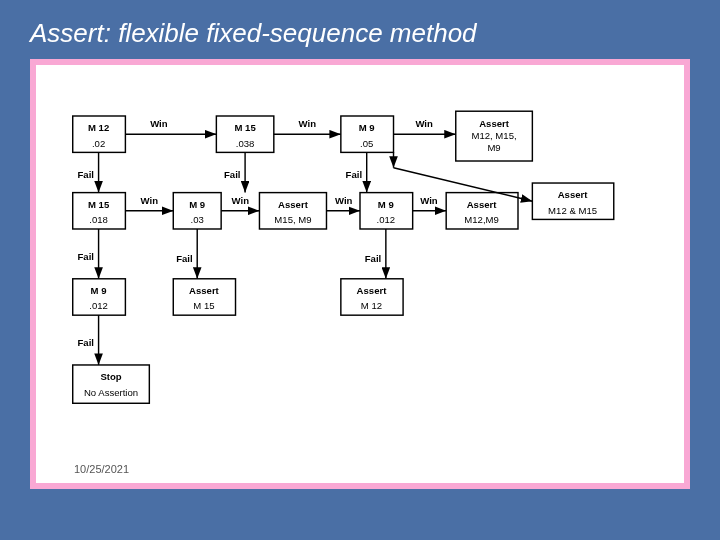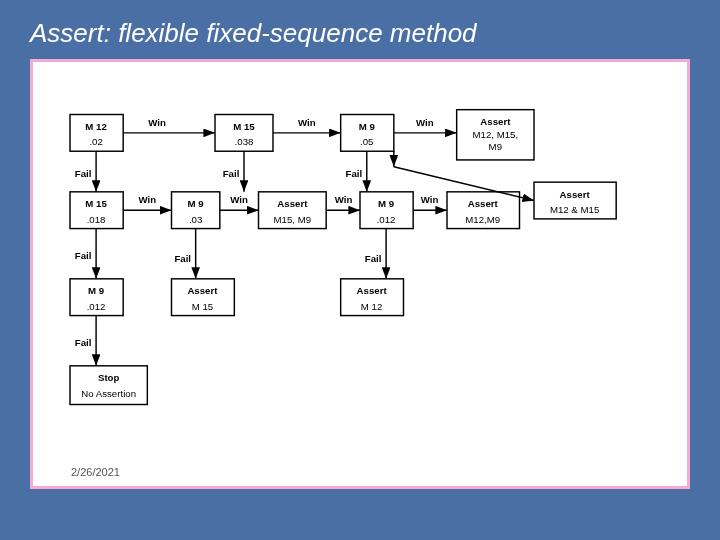--- a/index.html
+++ b/index.html
@@ -17,21 +17,21 @@
       color: #fff;
       font-size: 26px;
       font-style: italic;
       padding: 18px 30px 10px 30px;
       font-weight: normal;
     }
 
     .diagram-container {
       background: white;
       margin: 0 30px;
-      border: 3px solid #f9a8d4;
+      border: 6px solid #f9a8d4;
       padding: 10px 8px;
       position: relative;
       height: 430px;
     }
 
     .date-label {
       position: absolute;
       bottom: 8px;
       left: 38px;
       color: #555;
@@ -185,14 +185,14 @@
 
     <line class="arrow-line" x1="57" y1="248" x2="57" y2="300"></line>
     <text class="label-text" x="35" y="280">Fail</text>
 
     <rect class="node-box" x="30" y="300" width="80" height="40"></rect>
     <text class="node-text" x="70" y="316" text-anchor="middle">Stop</text>
     <text class="node-text-small" x="70" y="332" text-anchor="middle">No Assertion</text>
 
   </svg>
 
-  <div class="date-label">2/26/2021</div>
+  <div class="date-label">10/25/2021</div>
 </div>
 
 </body></html>

